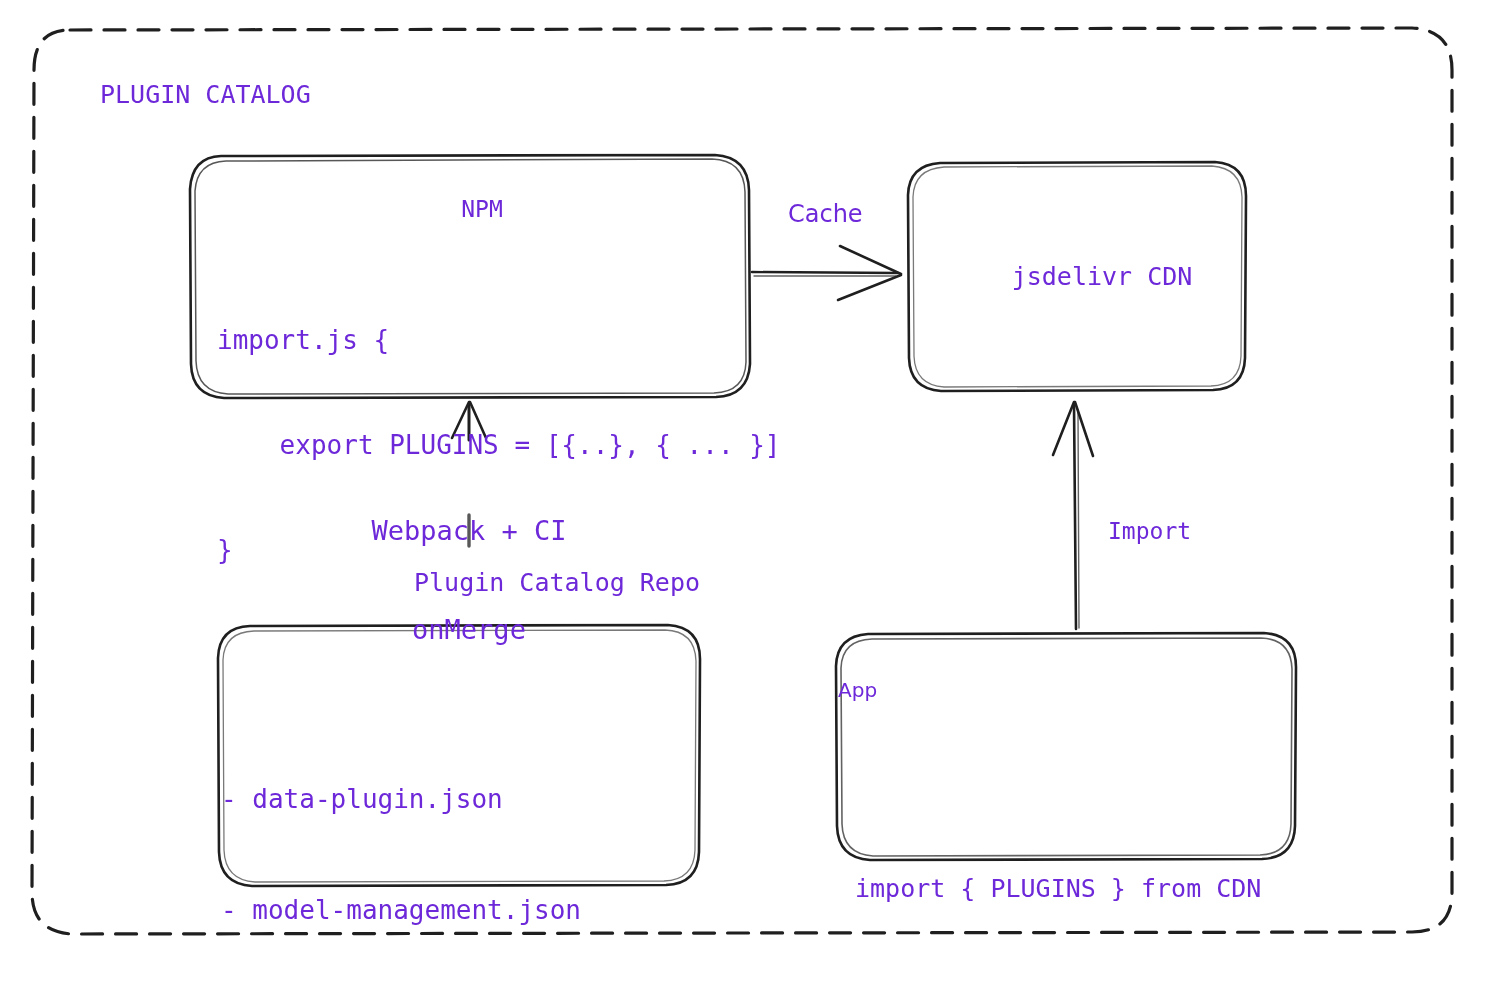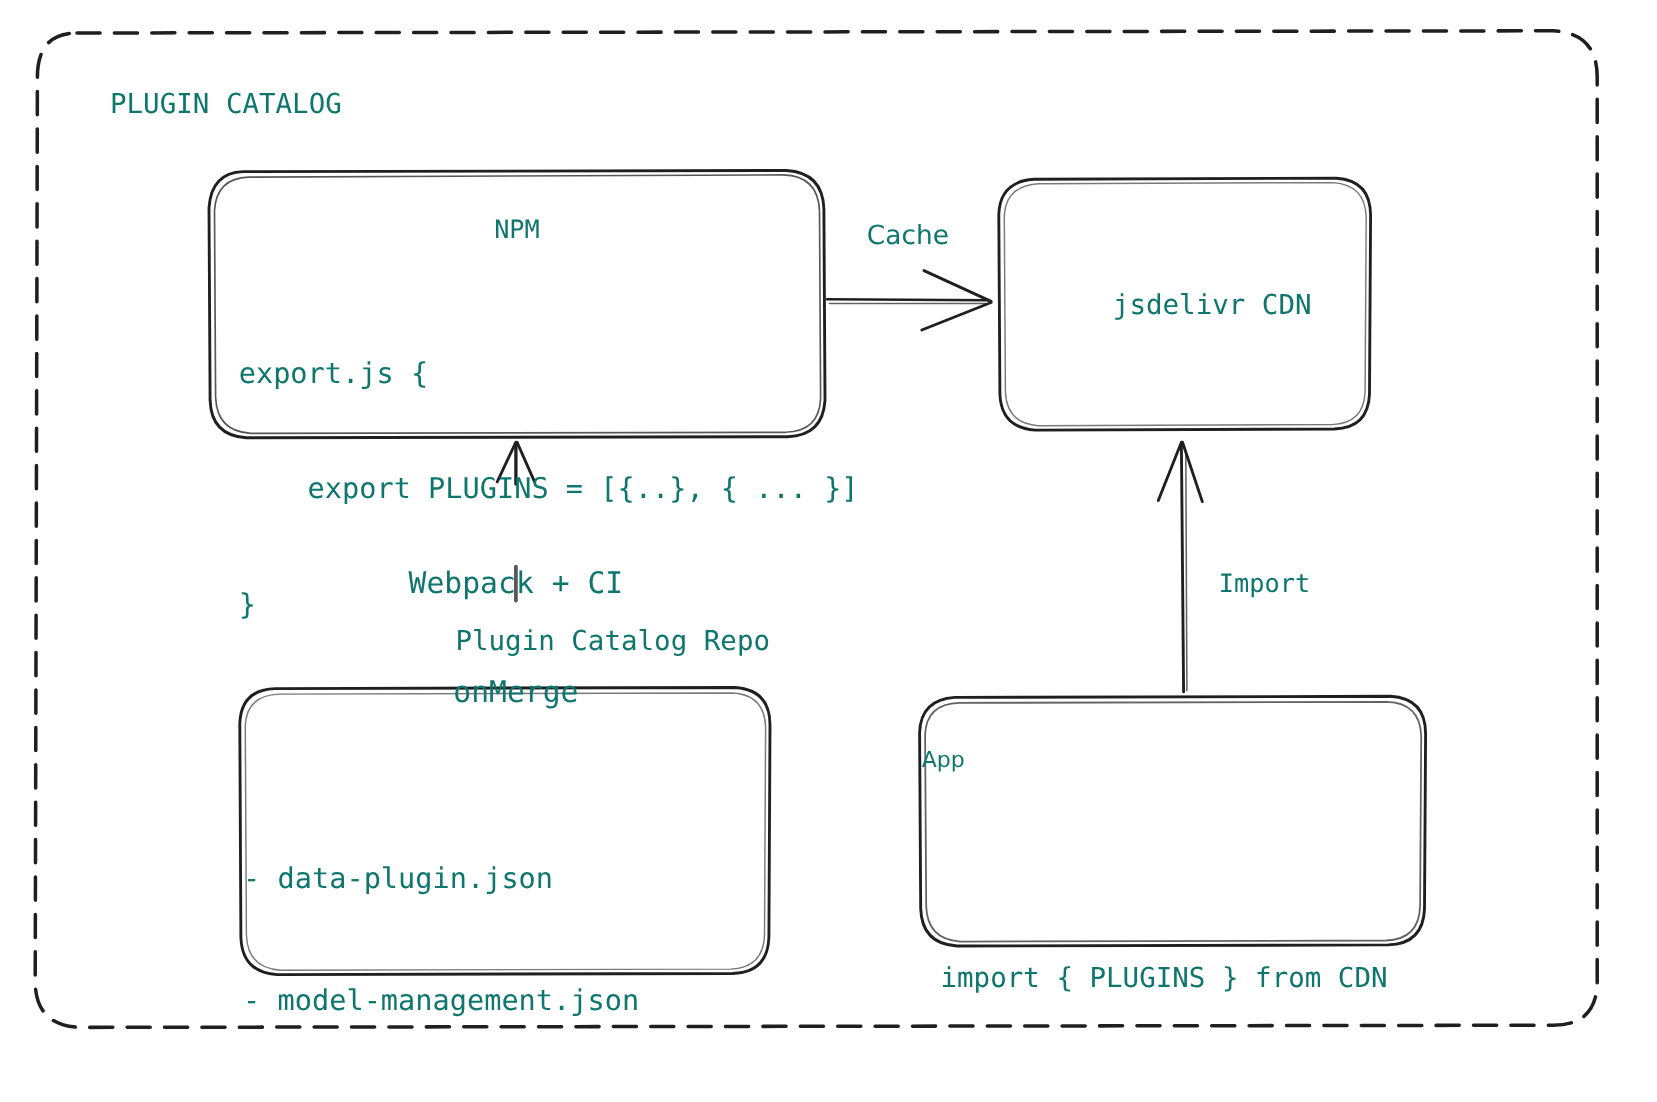--- a/index.html
+++ b/index.html
@@ -29,21 +29,21 @@
     top: 0;
     width: 1506px;
     height: 1002px;
     pointer-events: none;
   }
 
   .txt {
     position: absolute;
     white-space: pre;
     font-family: "DejaVu Sans Mono", monospace;
-    color: #0f766e;
+    color: #6d28d9;
     letter-spacing: 0px;
   }
 
   .sans {
     font-family: "DejaVu Sans", sans-serif;
   }
 
   
   #frame-title {
     left: 100px;
@@ -51,20 +51,21 @@
     font-size: 25px;
   }
 
   
   #npm-title {
     left: 190px;
     top: 196px;
     width: 560px;
     text-align: center;
     font-size: 23px;
+    padding-left: 12px;
   }
   #npm-code {
     left: 217px;
     top: 253px;
     font-size: 26px;
     line-height: 35px;
   }
 
   
   #cdn-title {
@@ -174,21 +175,21 @@
         <path d="M 1093 456 L 1075 402" stroke-width="2.6"></path>
       </g>
 
     </g>
   </svg>
 
   <div class="txt" id="frame-title">PLUGIN CATALOG</div>
 
   <div class="txt" id="npm-title">NPM</div>
   <div class="txt" id="npm-code">
-    <span class="line">export.js {</span>
+    <span class="line">import.js {</span>
     <span class="line">    export PLUGINS = [{..}, { ... }]</span>
     <span class="line">}</span>
   </div>
 
   <div class="txt" id="cdn-title">jsdelivr CDN</div>
 
   <div class="txt sans" id="cache-label">Cache</div>
 
   <div class="txt" id="build-label">
     <span class="line">Webpack + CI</span>

